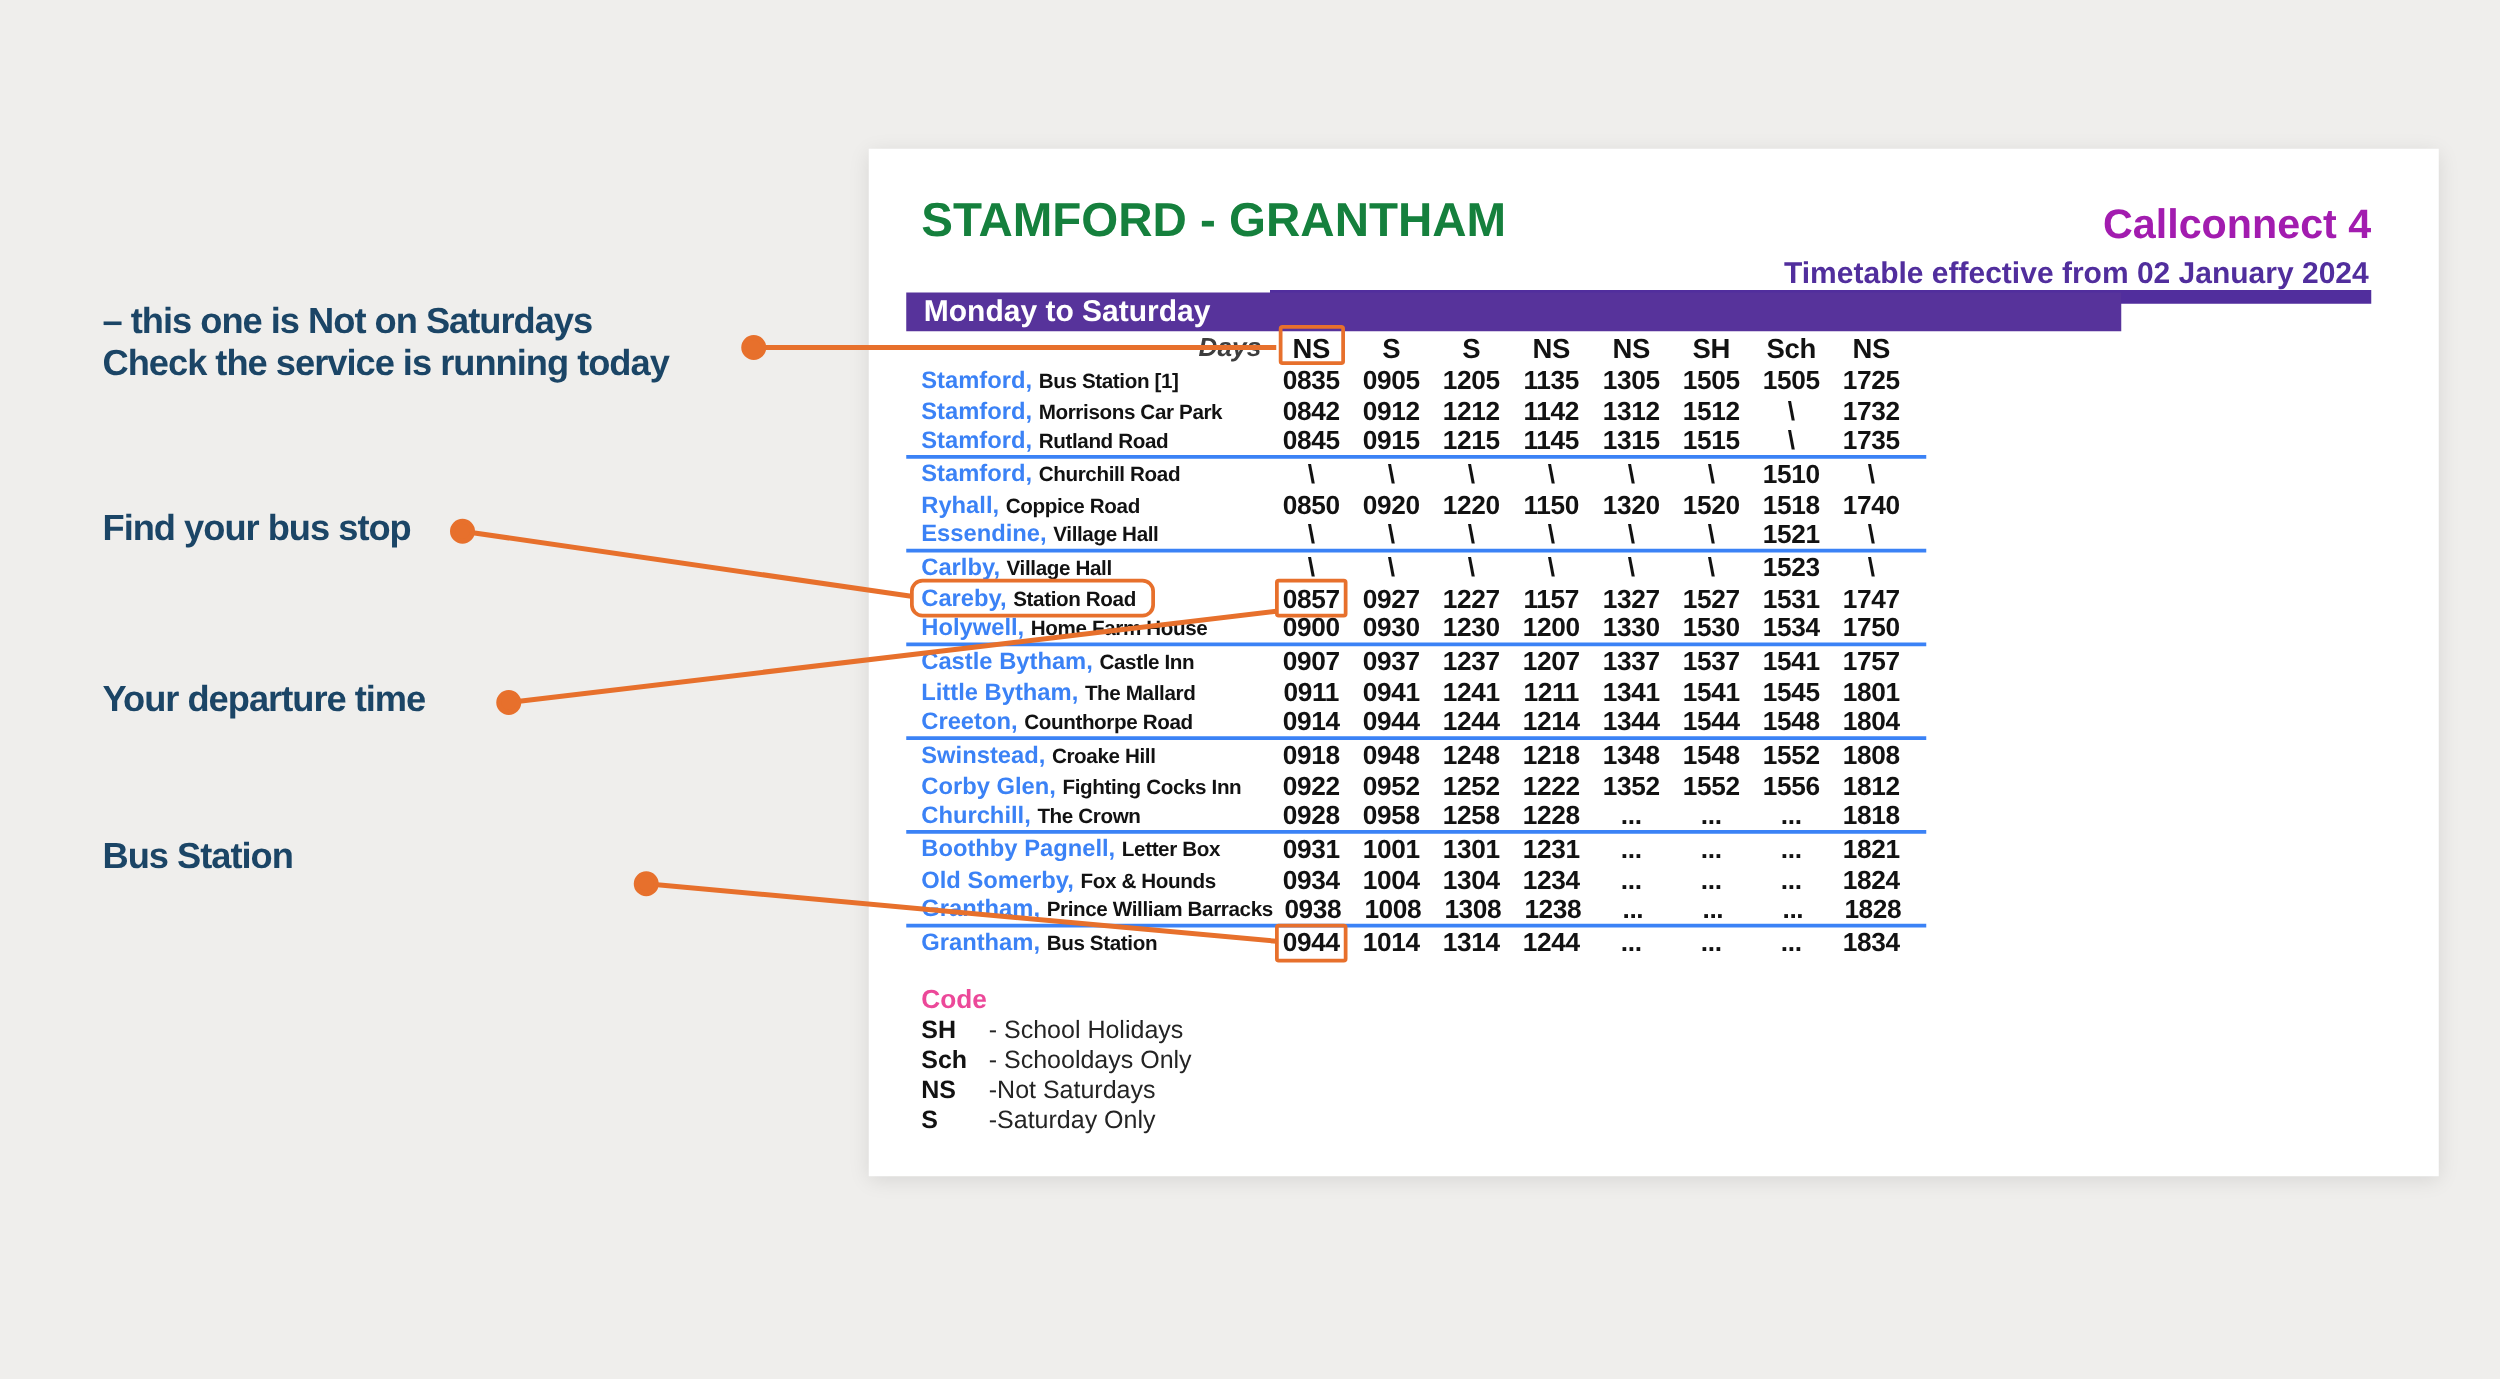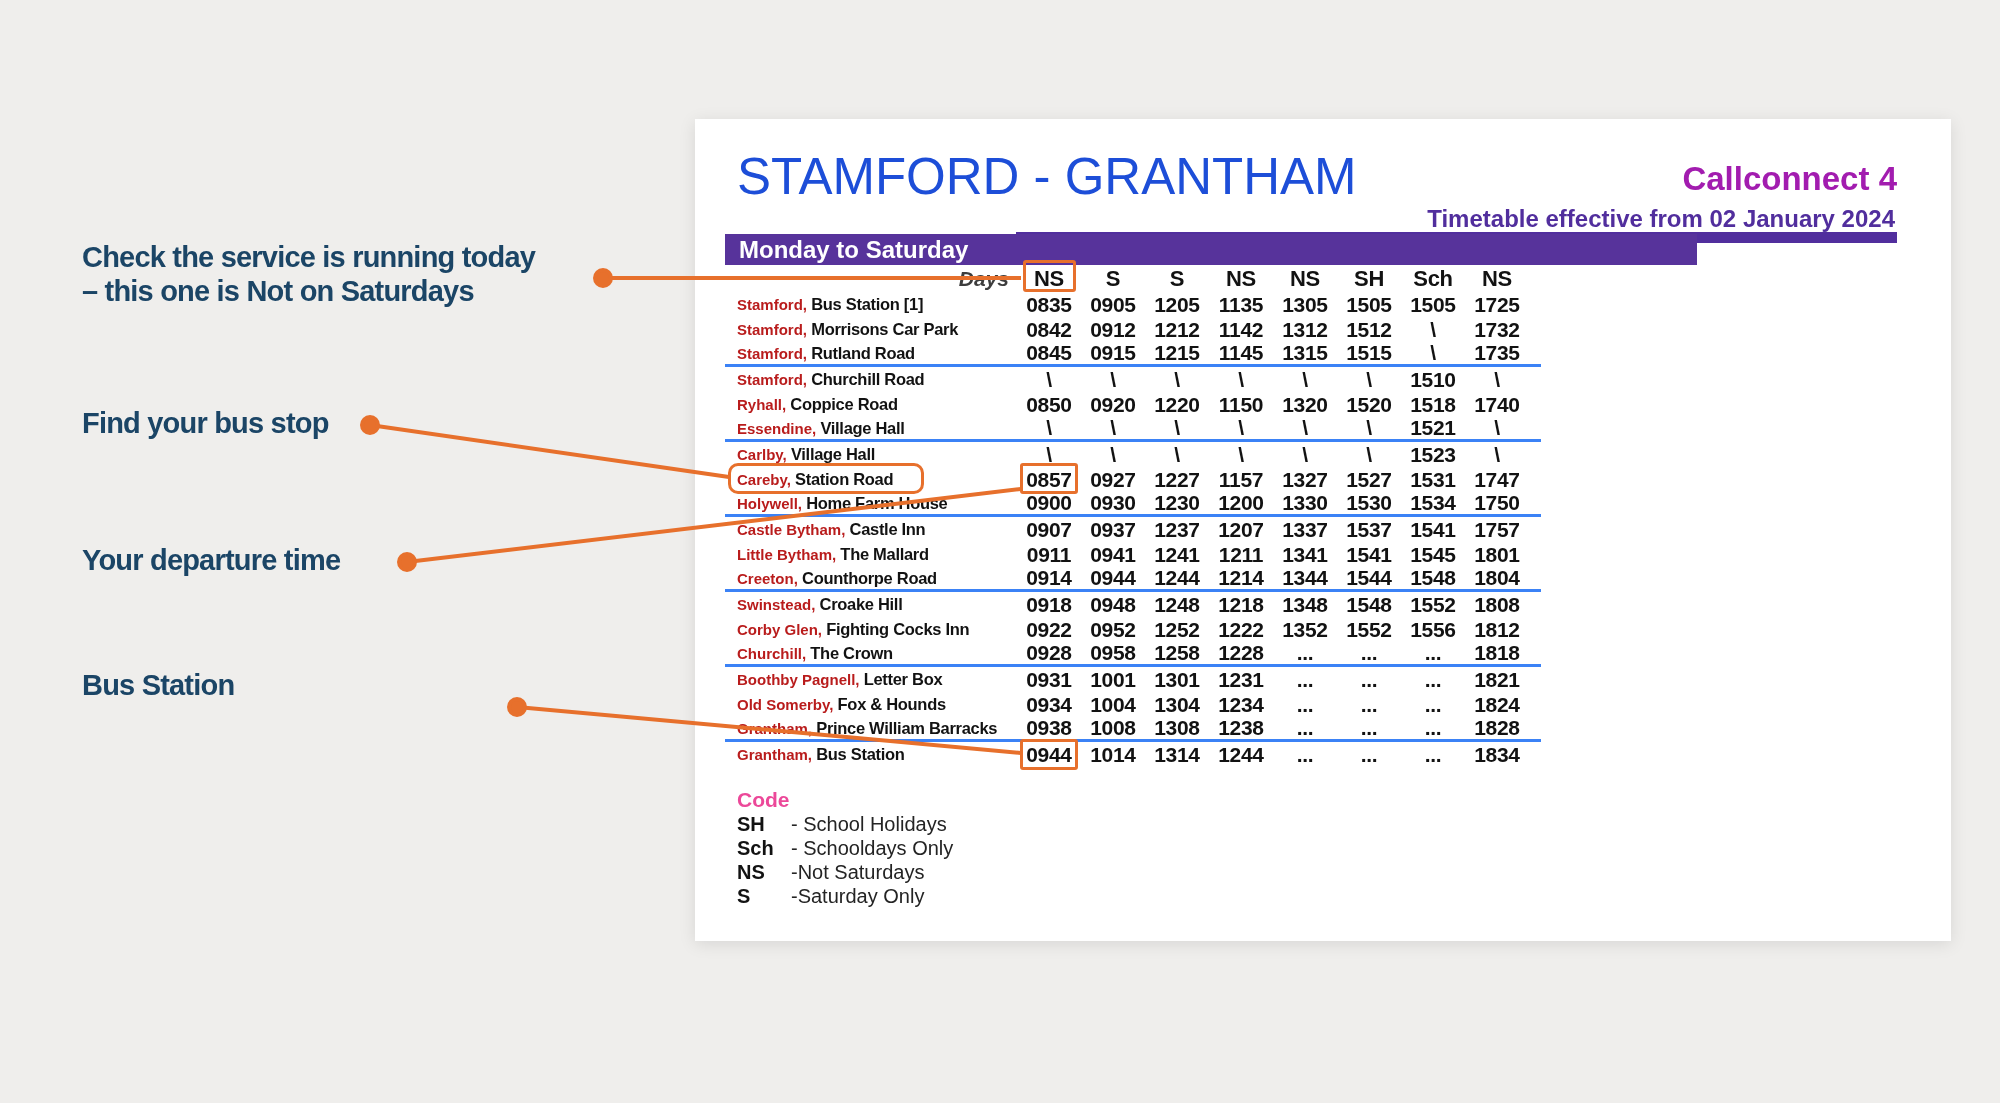--- a/index.html
+++ b/index.html
@@ -27,21 +27,21 @@
   }
 
   
   .card {
     position:absolute; left:695px; top:119px; width:1256px; height:822px;
     background:#ffffff; box-shadow:0 3px 16px rgba(0,0,0,0.10);
     z-index:2;
   }
   .doc-title {
     position:absolute; left:42px; top:38px;
-    font-size:51px; line-height:40px; font-weight:normal; color:#1d4ed8;
+    font-size:38px; line-height:40px; font-weight:bold; color:#15803d;
     white-space:nowrap;
   }
   .brand {
     position:absolute; right:54px; top:42px;
     font-size:33px; line-height:36px; font-weight:bold; color:#a21caf;
     white-space:nowrap;
   }
   .effective {
     position:absolute; right:56px; top:87px;
     font-size:24px; line-height:26px; font-weight:bold; color:#512e9d;
@@ -68,21 +68,21 @@
   }
   .days-label-cell { text-align:right; padding-right:8px; }
   .days-label {
     font-style:italic; font-weight:bold; font-size:21px; color:#3d3d3d;
   }
   .time-cell {
     flex:0 0 64px; text-align:center; font-weight:bold; font-size:21px;
     color:#121212; letter-spacing:-0.3px;
   }
   .code-cell { font-size:22px; }
-  .stop-town { font-weight:bold; font-size:15px; color:#b91c1c; }
+  .stop-town { font-weight:bold; font-size:19px; color:#3b82f6; }
   .stop-loc  { font-weight:bold; font-size:16.5px; letter-spacing:-0.3px; color:#121212; }
   .divider { border-bottom:3px solid #3b82f6; }
 
   
   .hl-box {
     position:absolute; border:3px solid #e7702c; box-sizing:border-box;
     border-radius:3px; z-index:10; background:transparent;
   }
   #box-ns     { left:328px; top:141px; width:53px;  height:32px; }
   #box-careby { left:33px;  top:344px; width:196px; height:31px; border-radius:10px; }
@@ -93,22 +93,22 @@
   .legend { position:absolute; left:42px; top:668px; }
   .legend-title { font-size:21px; font-weight:bold; color:#ec4899; line-height:25px; }
   .legend-row { display:flex; line-height:24px; }
   .legend-code { flex:0 0 54px; font-weight:bold; font-size:20px; color:#121212; }
   .legend-desc { font-size:20px; color:#242424; }
 </style>
 </head>
 <body>
 
 <div class="ann" id="ann-0">
+  <div>– this one is Not on Saturdays</div>
   <div>Check the service is running today</div>
-  <div>– this one is Not on Saturdays</div>
 </div>
 <div class="ann" id="ann-1">
   <div>Find your bus stop</div>
 </div>
 <div class="ann" id="ann-2">
   <div>Your departure time</div>
 </div>
 <div class="ann" id="ann-3">
   <div>Bus Station</div>
 </div>

